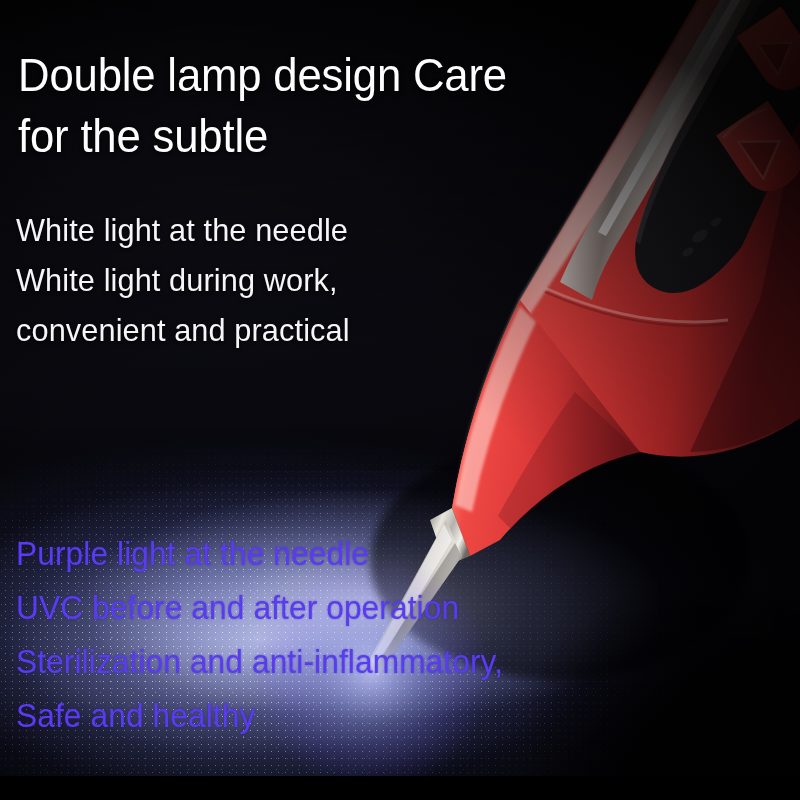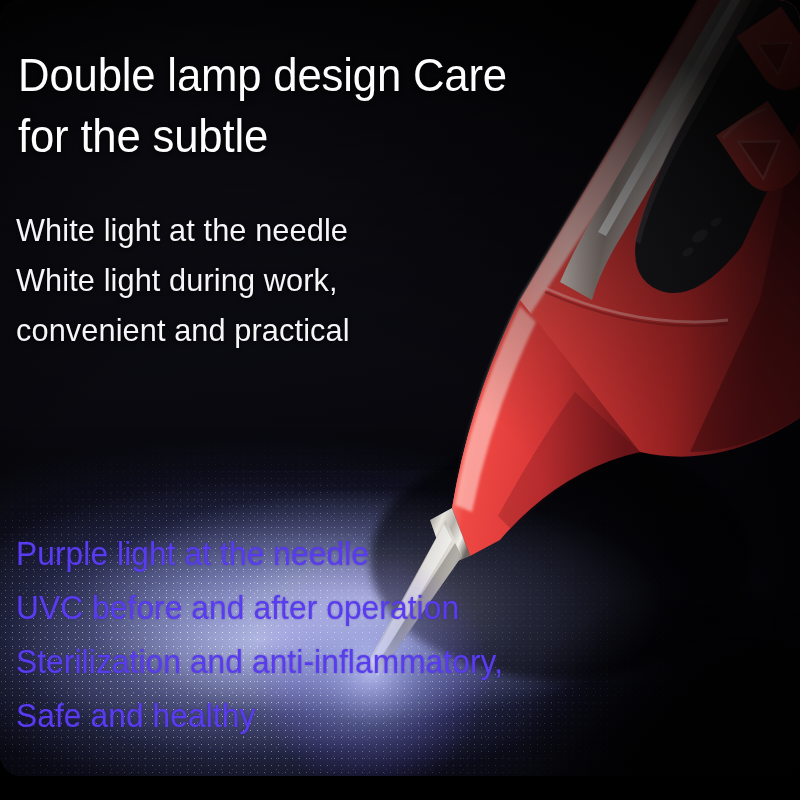--- a/index.html
+++ b/index.html
@@ -11,21 +11,20 @@
   body {
     font-family: "Liberation Sans", sans-serif;
   }
 
   .stage {
     position: relative;
     width: 800px;
     height: 776px;
     overflow: hidden;
     background: #07070d;
-    border-radius: 21px;
   }
 
   
   .bg-base {
     position: absolute;
     inset: 0;
     background:
       radial-gradient(120% 70% at 18% 8%, #15151f 0%, #0b0b12 45%, #050509 100%);
   }
 

